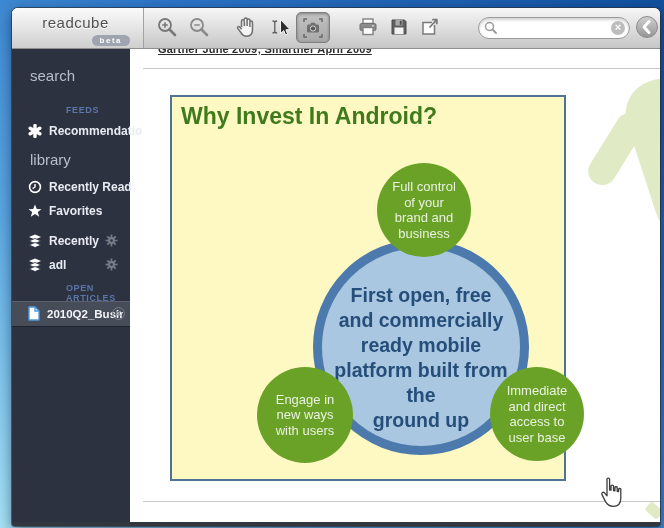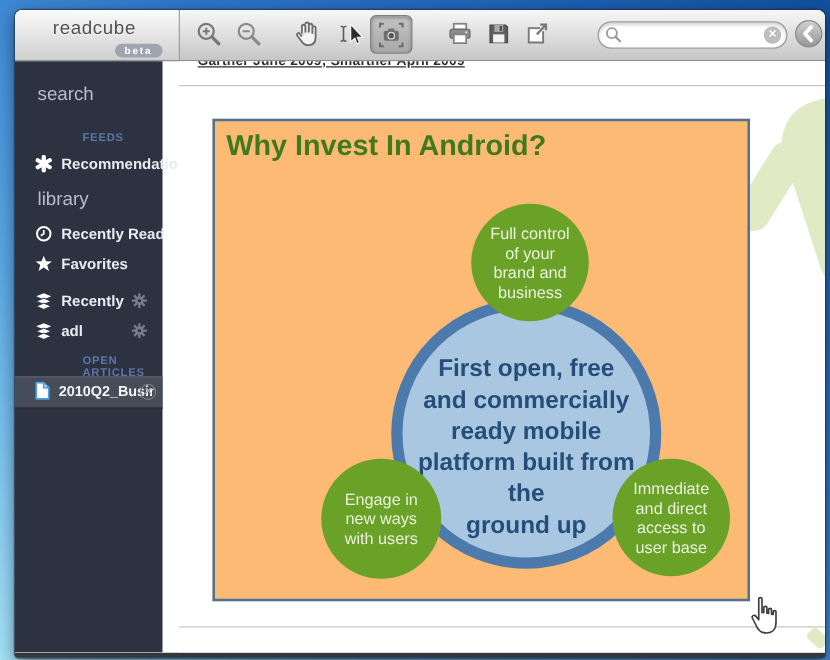--- a/index.html
+++ b/index.html
@@ -54,22 +54,22 @@
   .close-x{position:absolute;right:5px;top:5px;width:13px;height:13px;border:1px solid #767b86;
     border-radius:50%;color:#9aa0a9;font-size:10px;line-height:12px;text-align:center;box-sizing:border-box;}
   
   .content{position:absolute;left:131px;top:41px;right:0;bottom:0;background:#fff;overflow:hidden;}
   .citation-clip{position:absolute;left:15px;top:0;height:9px;width:300px;overflow:hidden;}
   .citation-clip span{display:block;margin-top:-6px;font-size:11px;font-weight:bold;color:#2d2d2d;
     text-decoration:underline;letter-spacing:.2px;white-space:nowrap;}
   .page-sep{position:absolute;left:0;right:0;height:1px;background:#c8c8c8;}
   .sep1{top:19px;} .sep2{top:452px;}
   .wm{position:absolute;background:#e0ebc6;}
-  .slide{position:absolute;left:27px;top:46px;width:430px;height:386px;box-sizing:border-box;
-    background:#fdba74;border:2px solid #4f7396;}
+  .slide{position:absolute;left:27px;top:46px;width:396px;height:386px;box-sizing:border-box;
+    background:#fef9c3;border:2px solid #4f7396;}
   .slide-title{position:absolute;left:9px;top:6px;font-size:23px;font-weight:bold;color:#3f7a1d;}
   .big-circle{position:absolute;left:141px;top:142px;width:216px;height:216px;border-radius:50%;
     box-sizing:border-box;background:#a9c7e0;border:9px solid #4d7aac;}
   .center-text{position:absolute;left:119px;top:186px;width:260px;text-align:center;
     font-size:19.5px;font-weight:bold;color:#254e7b;line-height:25px;}
   .center-text span{display:block;}
   .bubble{position:absolute;border-radius:50%;background:#6aa228;display:flex;flex-direction:column;
     justify-content:center;text-align:center;font-size:13px;font-weight:normal;color:#eaf1de;line-height:15.5px;}
   .bubble span{display:block;}
   .bubble-top{left:205px;top:66px;width:94px;height:94px;}

